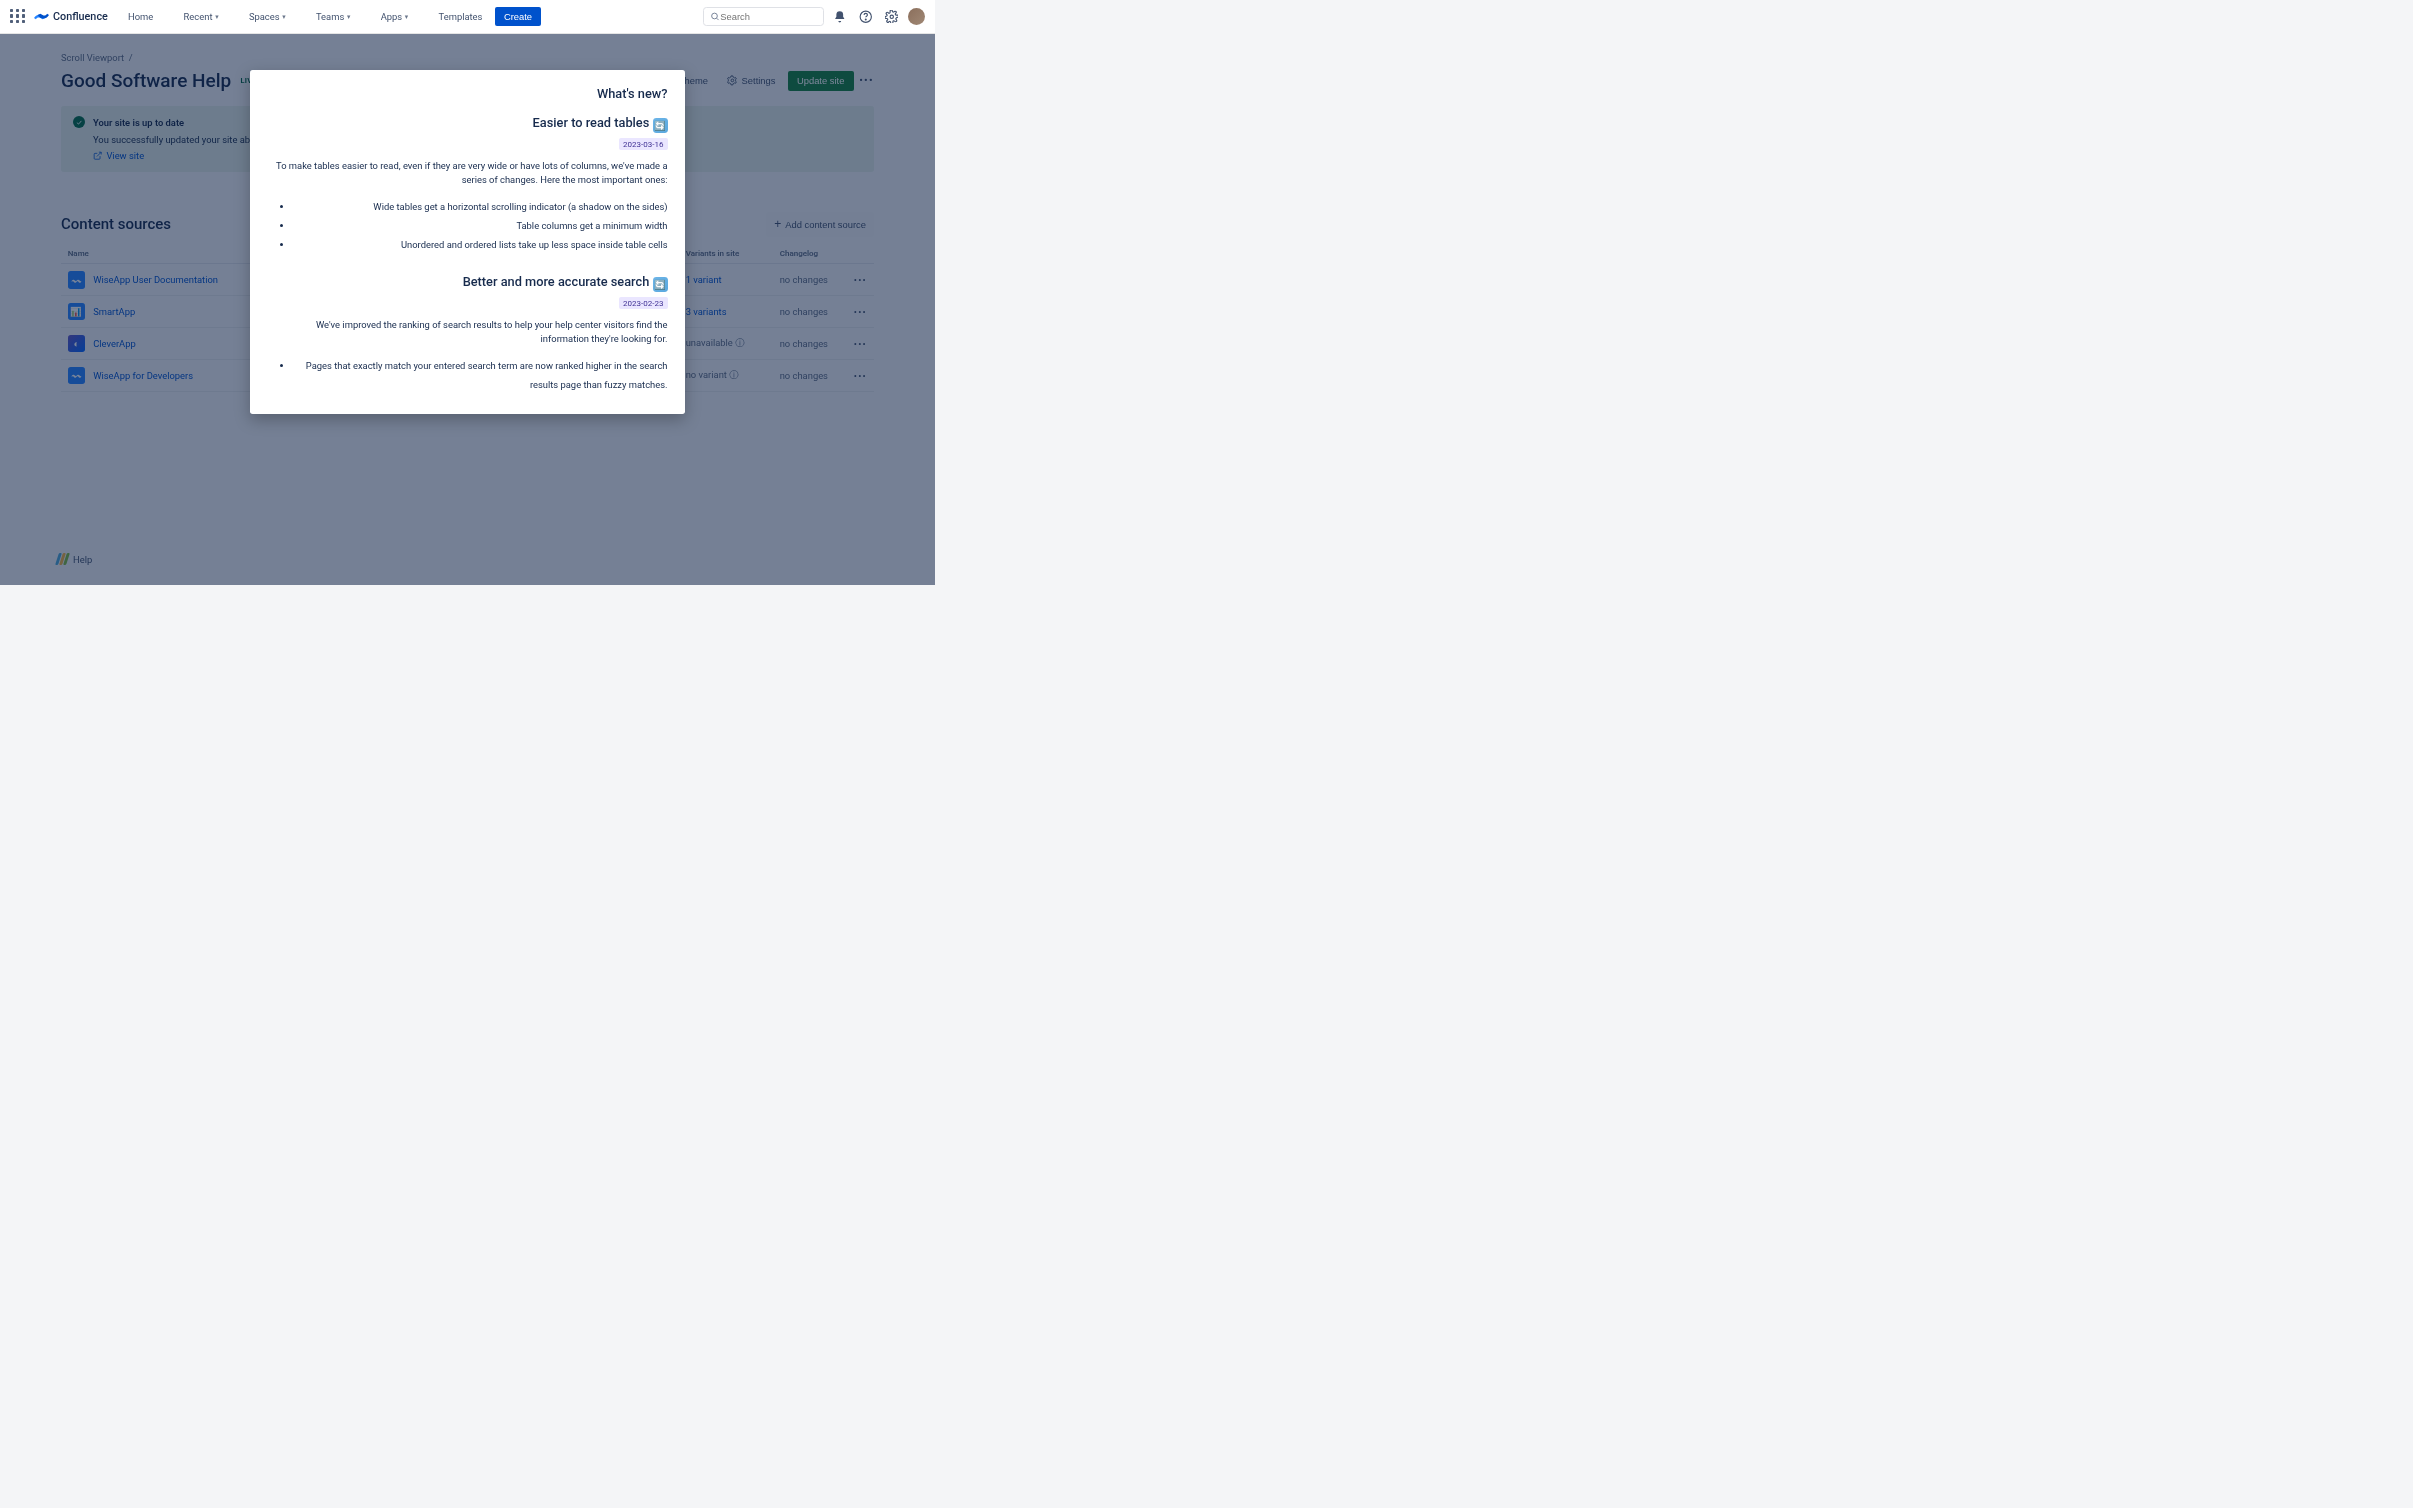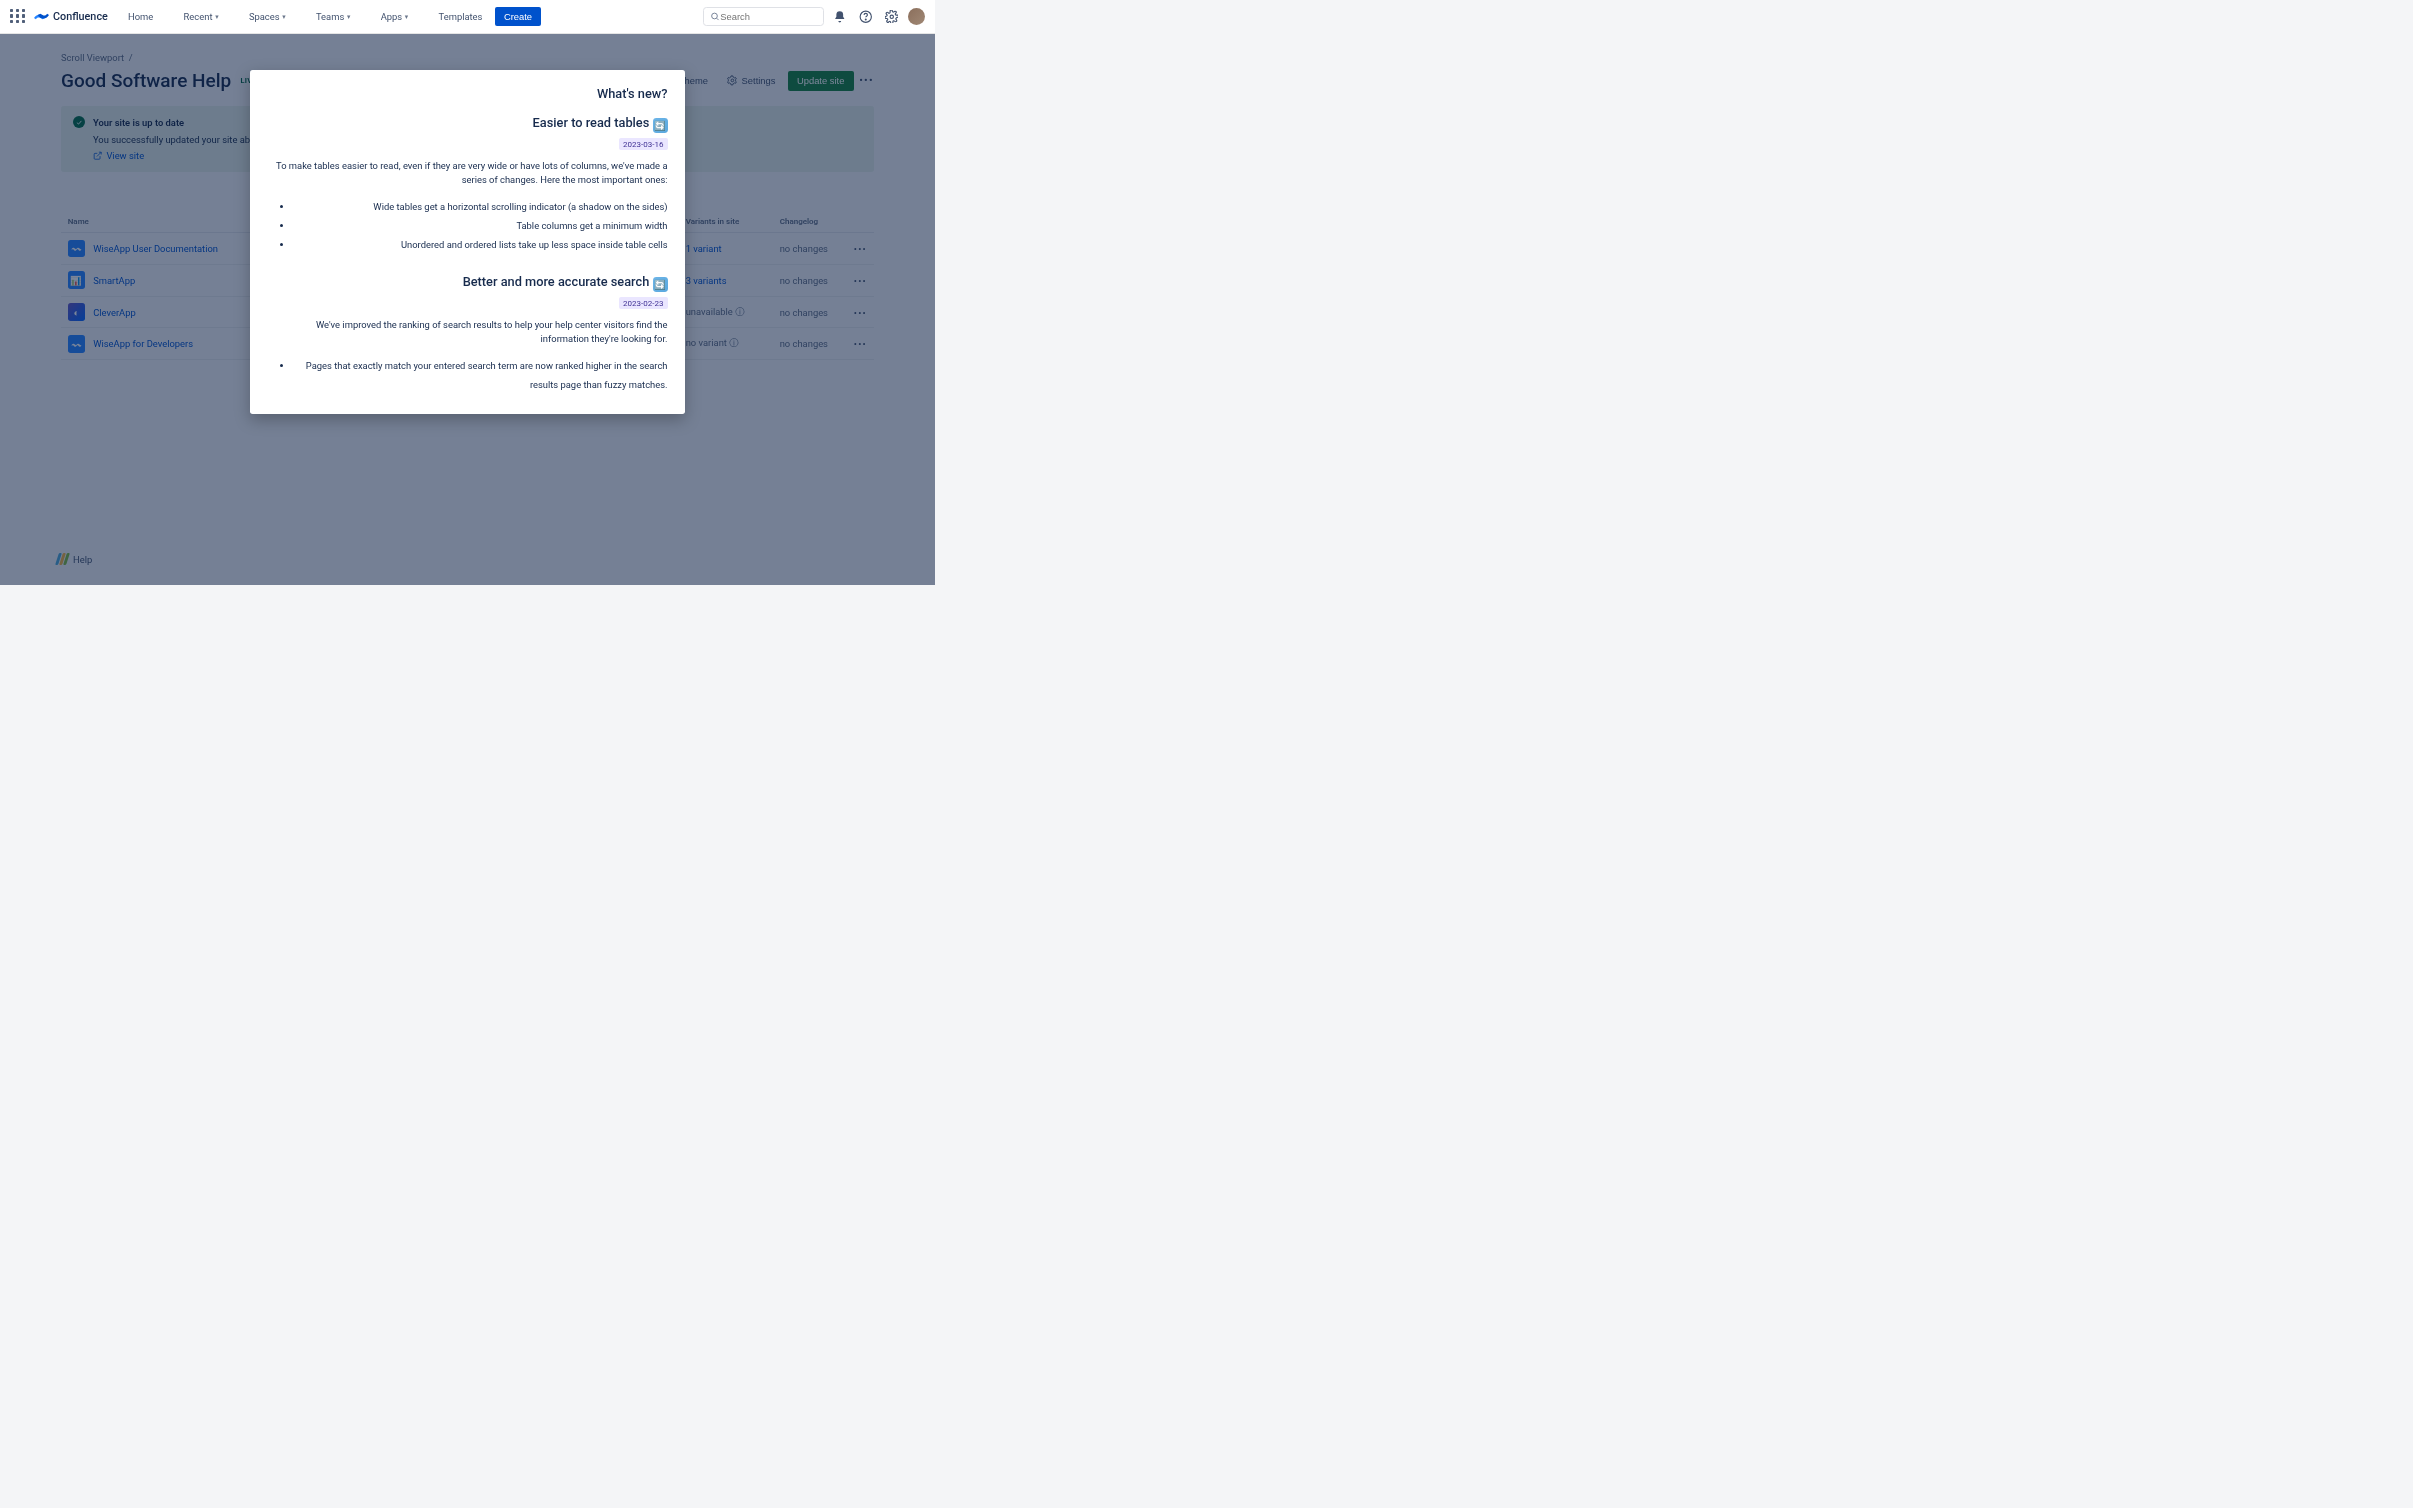--- a/index.html
+++ b/index.html
@@ -513,20 +513,27 @@
     </div>
     <div class="status-desc">You successfully updated your site about</div>
     <div class="view-link">
       <svg width="9.4" height="9.4" viewBox="0 0 24 24" fill="none" stroke="#0052cc" stroke-width="2">
           <path d="M18 13v6a2 2 0 01-2 2H5a2 2 0 01-2-2V8a2 2 0 012-2h6M15 3h6v6M10 14L21 3"></path>
         </svg>
       <span>View site</span>
     </div>
   </div>
 
+  <div class="section-head">
+    <h2 class="section-title">Content sources</h2>
+    <button class="add-source-btn">
+      <span style="font-size:12px;font-weight:300;">+</span>
+      <span>Add content source</span>
+    </button>
+  </div>
 
   <table class="sources">
     <thead>
       <tr>
         <th>Name</th>
         <th style="width:94px">Versions in site</th>
         <th style="width:94px">Variants in site</th>
         <th style="width:74px">Changelog</th>
         <th style="width:27px"></th>
       </tr>

